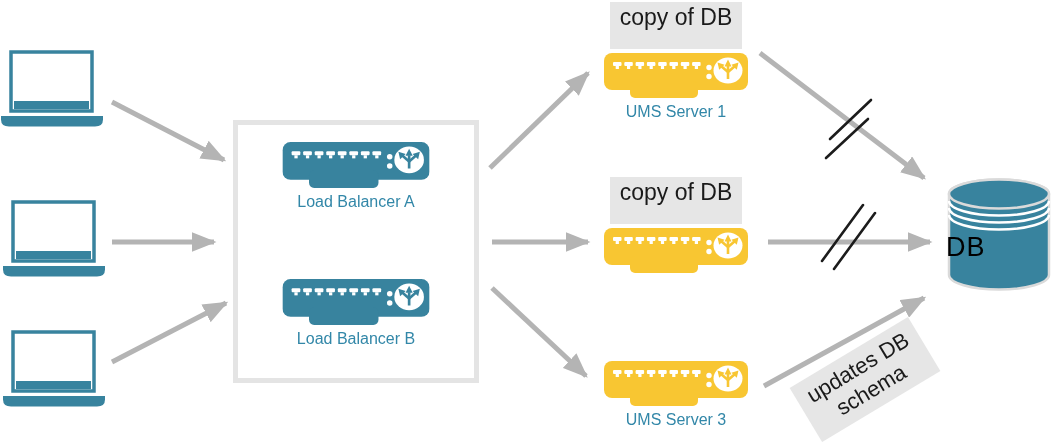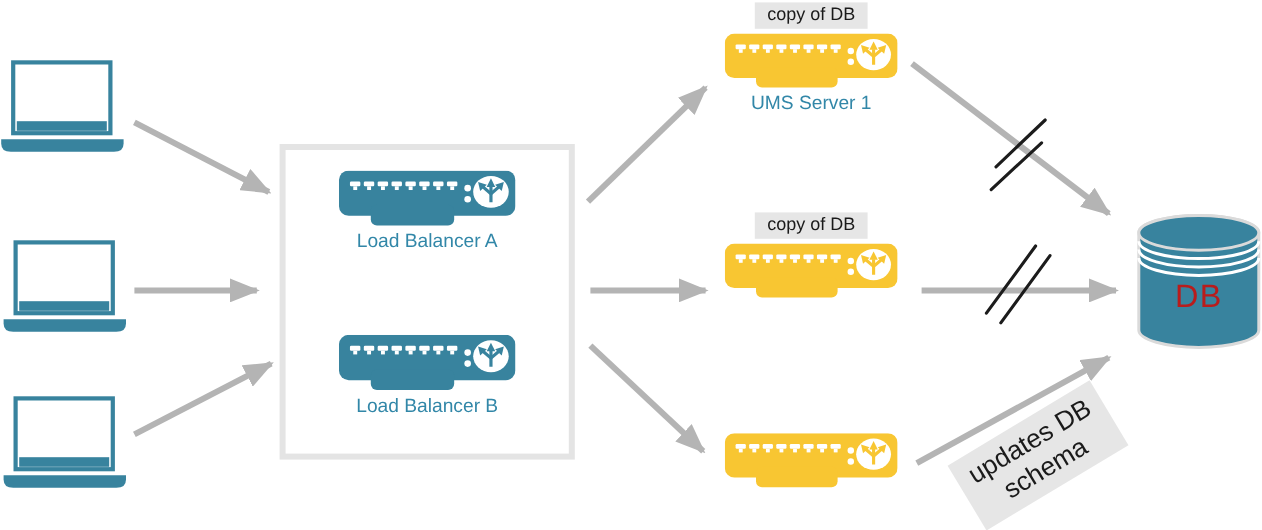--- a/index.html
+++ b/index.html
@@ -27,26 +27,26 @@
           border:5px solid var(--box-border);z-index:2;}
   .lb-group{position:absolute;left:0;width:100%;}
   .lb-group.a{top:17px;} .lb-group.b{top:154px;}
   .node-icon{display:block;margin:0 auto;}
   .node-label{margin-top:4px;text-align:center;font-size:16px;color:var(--teal-text);white-space:nowrap;}
 
   
   .ums-group{width:150px;z-index:2;}
   .ums-1{left:601px;top:2px;} .ums-2{left:601px;top:177px;} .ums-3{left:601px;top:361px;}
   .badge{display:table;margin:0 auto 4px auto;background:var(--badge-bg);color:var(--note-text);
-         font-size:15px;padding:2px 10px 3px 10px;white-space:nowrap;}
+         font-size:23px;padding:2px 10px 18px 10px;white-space:nowrap;}
 
   
   .db-node{left:946px;top:176px;width:106px;height:116px;z-index:2;}
-  .db-label{position:absolute;left:0;top:56px;width:100%;text-align:center;
-            color:#b91c1c;font-size:27px;letter-spacing:1px;}
+  .db-label{position:absolute;left:0;top:56px;width:100%;text-align:left;
+            color:#000000;font-size:27px;letter-spacing:1px;}
 
   
   .schema-note{left:796px;top:348px;width:138px;background:var(--badge-bg);
                transform:rotate(-31deg);text-align:center;font-size:22px;line-height:1.18;
                color:var(--note-text);padding:5px 0 6px 0;z-index:1;}
 
   .laptop{z-index:2;}
   .lap-1{left:0px;top:50px;} .lap-2{left:2px;top:200px;} .lap-3{left:2px;top:330px;}
 </style>
 </head>
@@ -138,20 +138,21 @@
   <div class="abs ums-group ums-2">
     <div class="badge">copy of DB</div>
     <svg class="node-icon yellow-node" width="144" height="46" viewBox="0 0 144 46">
         <use href="#sym-server"></use>
       </svg>
   </div>
   <div class="abs ums-group ums-3">
     <svg class="node-icon yellow-node" width="144" height="46" viewBox="0 0 144 46">
         <use href="#sym-server"></use>
       </svg>
+    <div class="node-label">UMS Server 3</div>
   </div>
 
   <div class="abs db-node">
     <svg width="106" height="116" viewBox="0 0 106 116">
       <path d="M3 18 v81 a50 14.5 0 0 0 100 0 V18 a50 14.5 0 0 0 -100 0 z" fill="var(--teal)" stroke="var(--db-stroke)" stroke-width="2.5"></path>
       <ellipse cx="53" cy="18" rx="50" ry="14.5" fill="var(--teal)" stroke="var(--db-stroke)" stroke-width="2.5"></ellipse>
       <path d="M3 25 a50 14.5 0 0 0 100 0" fill="none" stroke="#fff" stroke-width="2.5"></path>
       <path d="M3 32 a50 14.5 0 0 0 100 0" fill="none" stroke="#fff" stroke-width="2.5"></path>
       <path d="M3 39 a50 14.5 0 0 0 100 0" fill="none" stroke="#fff" stroke-width="2.5"></path>
     </svg>

